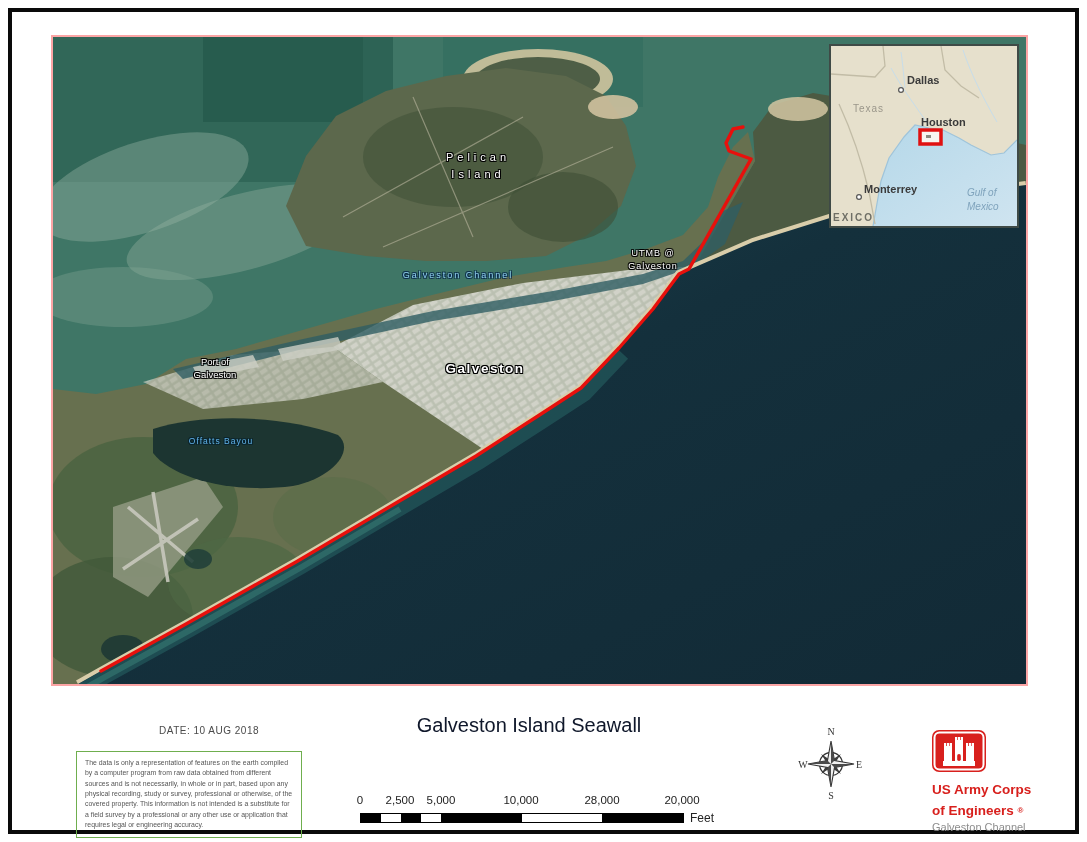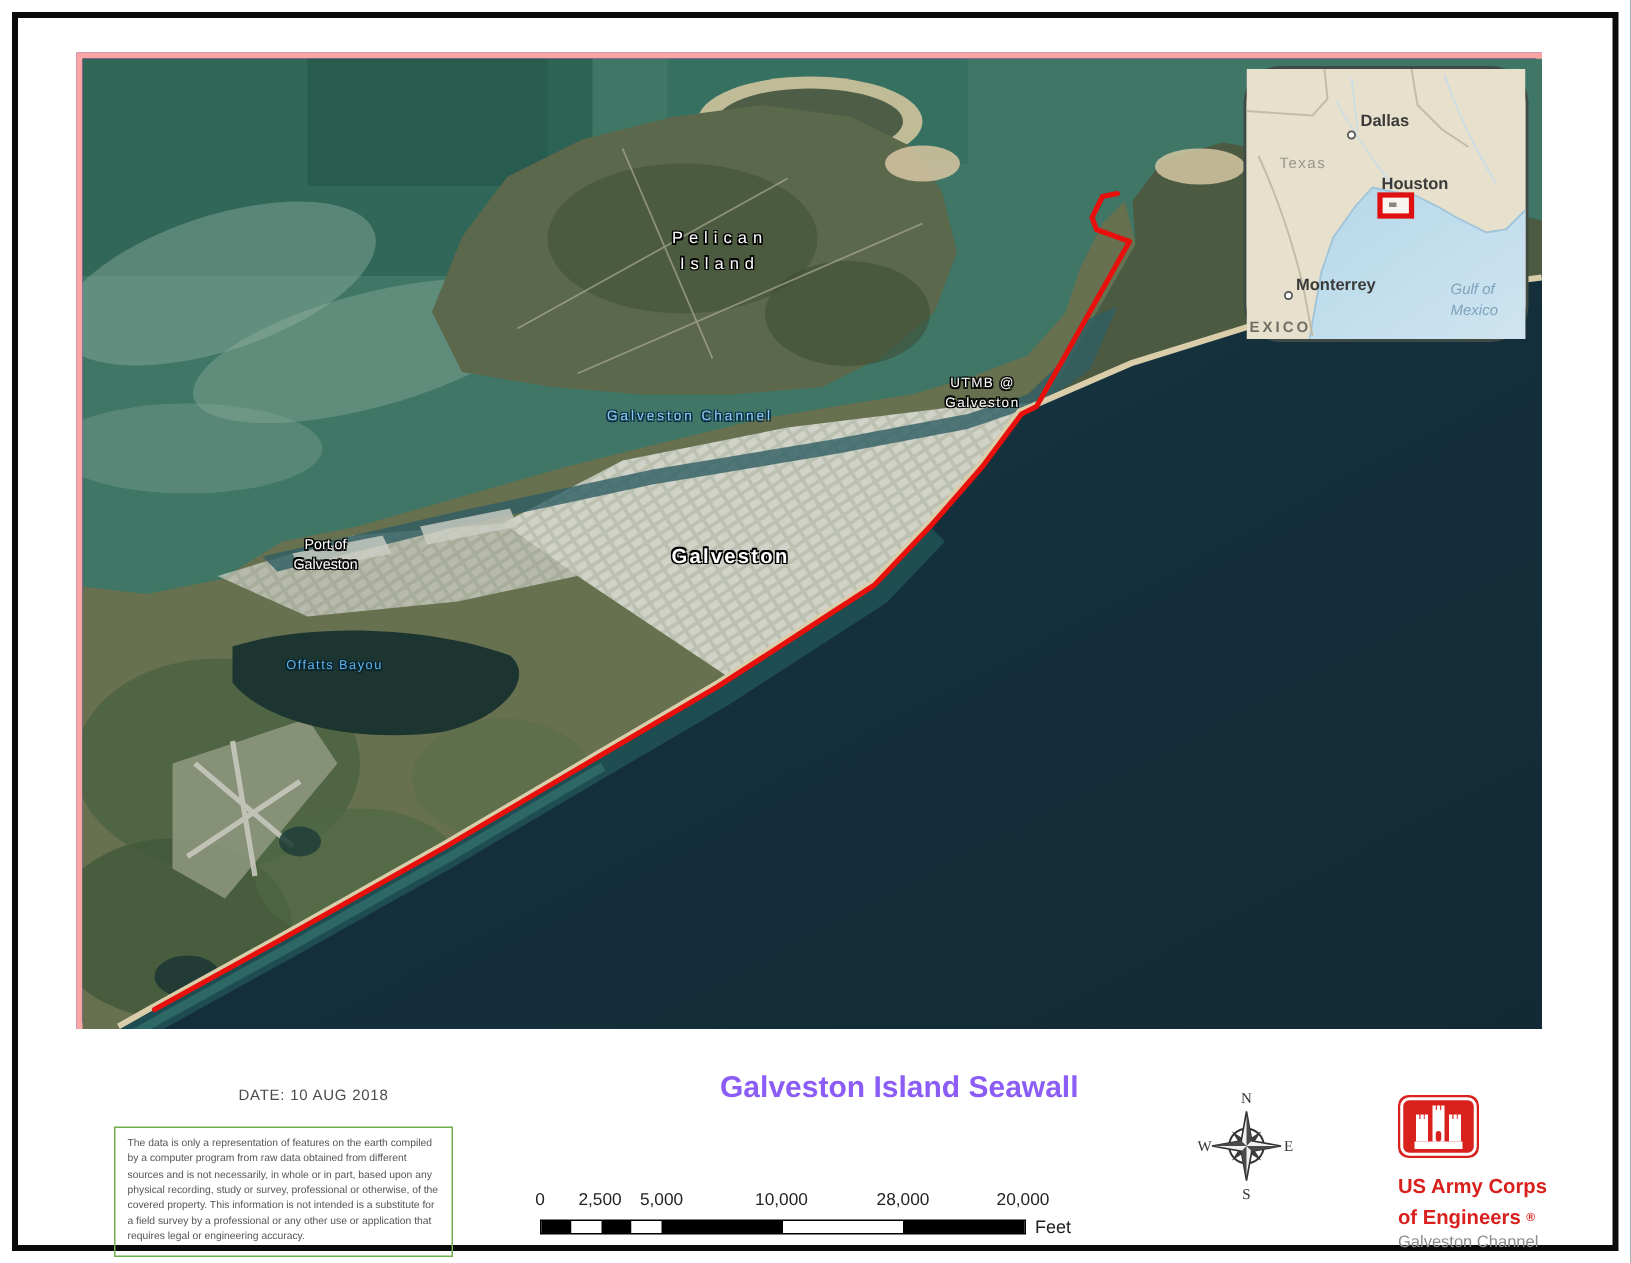--- a/index.html
+++ b/index.html
@@ -1,41 +1,41 @@
 <!DOCTYPE html>
 <html><head>
 <meta charset="utf-8">
 <style>
   html,body{margin:0;padding:0;}
   body{width:1087px;height:842px;background:#ffffff;position:relative;overflow:hidden;
        font-family:"Liberation Sans",sans-serif;}
   .frame{position:absolute;left:8px;top:8px;width:1071px;height:826px;
          border:4px solid #0a0a0a;box-sizing:border-box;background:#fff;}
   .map{position:absolute;left:47px;top:31px;width:977px;height:651px;
-       border:4px solid #fca5a5;box-sizing:border-box;background:#4c1d95;}
+       border:2px solid #fca5a5;box-sizing:border-box;background:#0c4a6e;}
   .map svg{display:block;}
   .maplabel{position:absolute;color:#fff;text-align:center;transform:translateX(-50%);
     text-shadow:1px 1px 0 #000,-1px -1px 0 #000,1px -1px 0 #000,-1px 1px 0 #000,0 1px 0 #000,0 -1px 0 #000;
     white-space:nowrap;}
   .lbl-pelican{left:425px;top:112px;font-size:11px;letter-spacing:4px;line-height:17px;}
   .lbl-channel{left:405px;top:233px;font-size:9px;letter-spacing:2px;color:#8ecdf0;
     text-shadow:1px 1px 0 #0a2a4a,-1px -1px 0 #0a2a4a,1px -1px 0 #0a2a4a,-1px 1px 0 #0a2a4a;}
   .lbl-utmb{left:576px;top:210px;font-size:9px;line-height:13px;letter-spacing:1px;margin-left:24px;}
   .lbl-port{left:162px;top:318px;font-size:9.5px;line-height:13px;}
   .lbl-galveston{left:432px;top:324px;font-size:13.5px;font-weight:bold;letter-spacing:1.5px;}
   .lbl-offatts{left:168px;top:399px;font-size:8.5px;letter-spacing:1px;color:#5fb0e8;
     text-shadow:1px 1px 0 #07222e,-1px -1px 0 #07222e,1px -1px 0 #07222e,-1px 1px 0 #07222e;}
   .inset{position:absolute;left:825px;top:40px;width:190px;height:184px;
          border:2px solid #3f4a46;box-sizing:border-box;background:#e6e0cc;}
   .date{position:absolute;left:120px;top:721px;width:170px;text-align:center;
         font-size:10px;color:#4a4a4a;letter-spacing:.5px;}
   .disclaimer{position:absolute;left:72px;top:747px;width:226px;box-sizing:border-box;
         border:1px solid #6fae4e;padding:6px 8px;font-size:6.9px;line-height:1.5;color:#555;}
-  .title{position:absolute;left:335px;top:708px;width:380px;text-align:right;
-        font-size:20px;font-weight:bold;color:#8b5cf6;line-height:26px;}
+  .title{position:absolute;left:335px;top:708px;width:380px;text-align:center;
+        font-size:20px;font-weight:normal;color:#0f172a;line-height:26px;}
   .scalebar{position:absolute;left:356px;top:790px;width:350px;height:44px;font-size:11.5px;color:#222;}
   .scalebar .num{position:absolute;top:0;transform:translateX(-50%);}
   .bar{position:absolute;left:0;top:19px;width:322px;height:8px;border:1px solid #000;
        box-sizing:content-box;display:flex;}
   .bar div{height:100%;}
   .seg-b{background:#000;} .seg-w{background:#fff;}
   .feet{position:absolute;left:330px;top:17px;font-size:12px;color:#222;}
   .compass{position:absolute;left:794px;top:721px;}
   .logo{position:absolute;left:928px;top:726px;width:140px;}
   .logo .l1{font-size:13.5px;font-weight:bold;color:#d8201d;line-height:15px;margin-top:6px;}
@@ -125,21 +125,21 @@
       <div>Galveston</div>
     </div>
     <div class="maplabel lbl-port">
       <div>Port of</div>
       <div>Galveston</div>
     </div>
     <div class="maplabel lbl-galveston">Galveston</div>
     <div class="maplabel lbl-offatts">Offatts Bayou</div>
   </div>
 
-  <div class="inset" style="left:817px;top:32px;border-radius:25px;">
+  <div class="inset" style="left:817px;top:32px;">
     <svg width="186" height="180" viewBox="0 0 186 180">
       <defs>
         <linearGradient id="insetgulf" x1="0" y1="0" x2="1" y2="1">
           <stop offset="0" stop-color="#b5d8e9"></stop>
           <stop offset="1" stop-color="#cfe4f0"></stop>
         </linearGradient>
       </defs>
       <rect width="186" height="180" fill="#e6e0cc"></rect>
 
       <path d="M42,180 L50,135 L58,112 L73,91 L84,79 L98,82 L112,84 L128,92 L140,99 L160,109 L173,107 L186,94 L186,180 Z" fill="url(#insetgulf)"></path>

